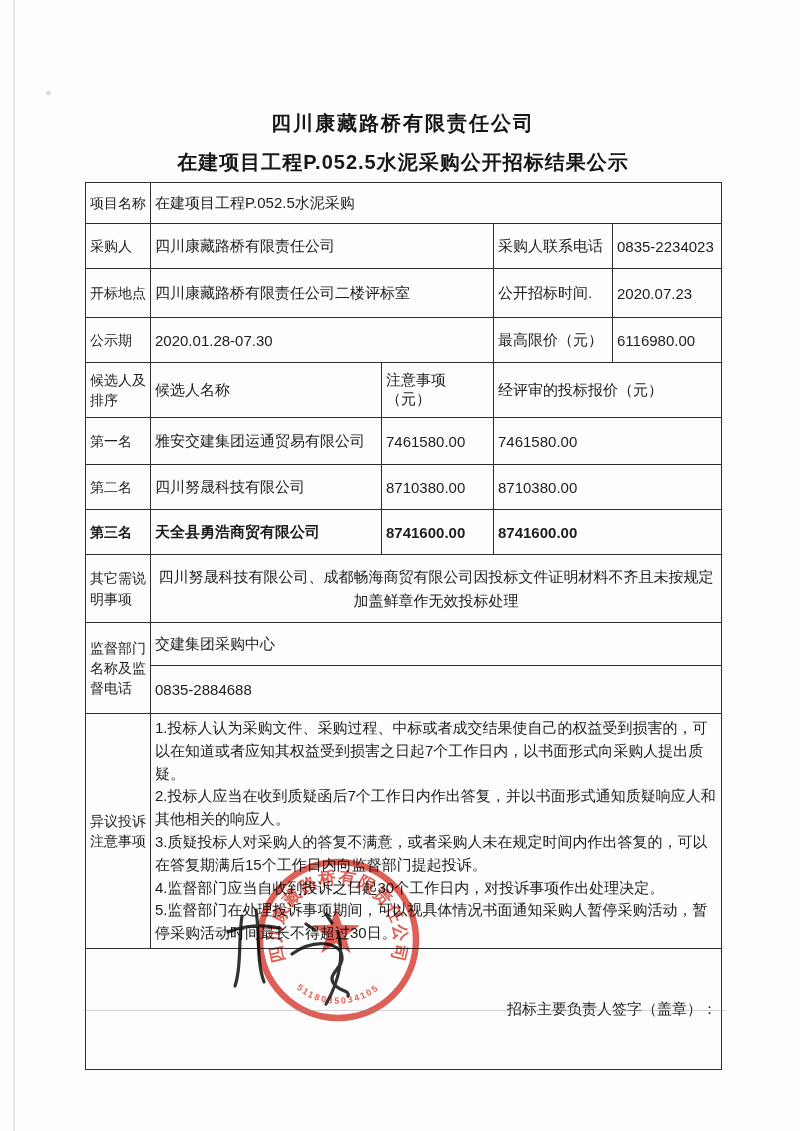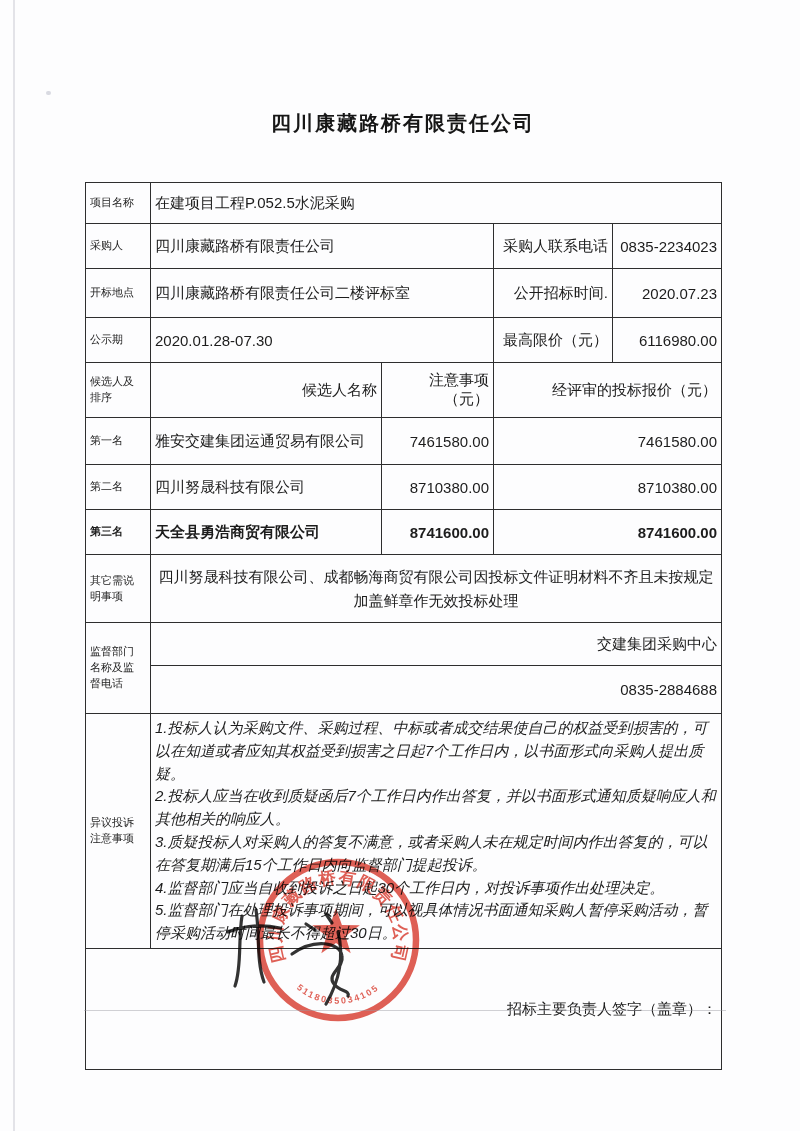--- a/index.html
+++ b/index.html
@@ -18,25 +18,25 @@
   .title{position:absolute;left:85px;width:636px;text-align:center;font-weight:bold;color:#161616;}
   .title1{top:110px;font-size:20px;letter-spacing:2px;}
   .title2{top:149px;font-size:20px;letter-spacing:1px;}
 
   table.doc{
     position:absolute;left:85px;top:182px;width:636px;
     border-collapse:collapse;table-layout:fixed;
     font-size:15px;color:#1c1c1c;
   }
   .doc td{border:1px solid #2e2e2e;padding:2px 4px;vertical-align:middle;overflow:hidden;}
-  .lab{white-space:pre-line;font-size:11px;padding-left:3px;padding-right:1px;line-height:1.45;}
+  .lab{white-space:pre-line;font-size:14px;padding-left:3px;padding-right:1px;line-height:1.45;}
   .vleft{text-align:left;padding-left:6px;}
-  .ctr{text-align:right;padding-left:1px;padding-right:1px;}
+  .ctr{text-align:left;padding-left:1px;padding-right:1px;}
   .notes{text-align:center;line-height:1.55;padding:4px 8px;}
-  .obj{padding:6px 10px;vertical-align:middle;font-style:italic;}
+  .obj{padding:6px 10px;vertical-align:middle;}
   .obj-item{font-size:15px;line-height:1.52;text-align:left;}
   .sig{vertical-align:top;text-align:right;padding:8px 6px;font-size:15px;}
 
   .r1 td{height:36px;} .r2 td{height:40px;} .r3 td{height:44px;} .r4 td{height:40px;}
   .r5 td{height:50px;} .r6 td{height:42px;} .r7 td{height:40px;} .r8 td{height:40px;font-weight:bold;}
   .r9 td{height:63px;} .r10a td{height:38px;} .r10b td{height:43px;}
   .r11 td{height:230px;} .r12 td{height:116px;}
 
   .seal{
     position:absolute;left:238px;top:840px;width:200px;height:200px;
@@ -49,20 +49,21 @@
 </style>
 </head>
 <body>
 
 <div class="page">
 
   <div class="scan-edge"></div>
   <div class="speck"></div>
 
   <div class="title title1">四川康藏路桥有限责任公司</div>
+  <div class="title title2">在建项目工程P.052.5水泥采购公开招标结果公示</div>
 
   <table class="doc">
     <colgroup>
       <col style="width:65px">
         <col style="width:231px">
         <col style="width:112px">
         <col style="width:119px">
         <col style="width:109px">
     </colgroup>
     <tbody>

